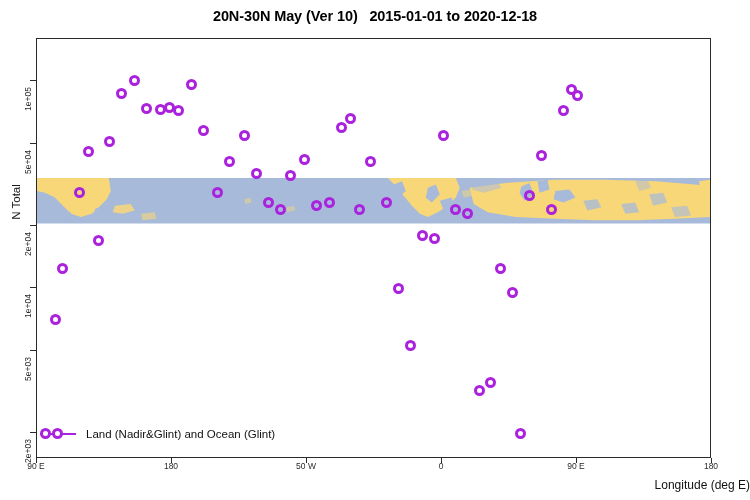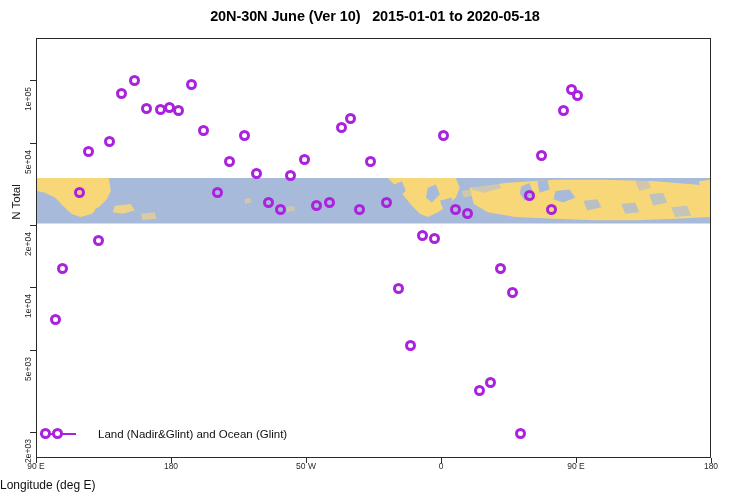--- a/index.html
+++ b/index.html
@@ -71,21 +71,21 @@
     font-size: 11.5px;
     color: #111;
     transform: rotate(-90deg);
     transform-origin: center center;
   }
   #xlabel {
     position: absolute;
     left: 0;
     top: 478px;
     width: 750px;
-    text-align: left;
+    text-align: right;
     font-size: 12px;
     color: #111;
   }
   .ytick-label {
     position: absolute;
     font-size: 8.5px;
     color: #2a2a2a;
     white-space: nowrap;
     transform: rotate(-90deg);
     transform-origin: right center;
@@ -112,21 +112,21 @@
     width: 1px;
     height: 5px;
     background: #2a2a2a;
   }
   #legend {
     position: absolute;
     left: 38px;
     top: 426px;
     display: flex;
     align-items: center;
-    gap: 12px;
+    gap: 0px;
     height: 16px;
   }
   #legend-sample {
     position: relative;
     width: 40px;
     height: 14px;
   }
   #legend-line {
     position: absolute;
     left: 2px;
@@ -150,21 +150,21 @@
     color: #111;
     margin-left: 8px;
     white-space: nowrap;
   }
 </style>
 </head>
 <body>
 
 <div id="figure">
 
-  <div id="plot-title">20N-30N June (Ver 10)   2015-01-01 to 2020-05-18</div>
+  <div id="plot-title">20N-30N May (Ver 10)   2015-01-01 to 2020-12-18</div>
 
   <div id="plot-frame">
     <div class="map-band" id="map-band" style="top: 139.302px; height: 45.5045px;">
       <svg class="svg-full" viewBox="0 0 675 28" preserveAspectRatio="none">
         <rect x="0" y="0" width="675" height="28" fill="#a7bada"></rect>
 
         <path d="M0,0 L72,0 L74,8 L70,13 L62,18 L55,22 L44,24 L34,22 L26,17 L18,12 L8,9 L0,8 Z" fill="#f8d779"></path>
         <path d="M58,19 L66,17 L68,21 L60,24 Z" fill="#a7bada"></path>
         <path d="M24,20 L34,21 L33,25 L24,24 Z" fill="#a7bada"></path>
 

